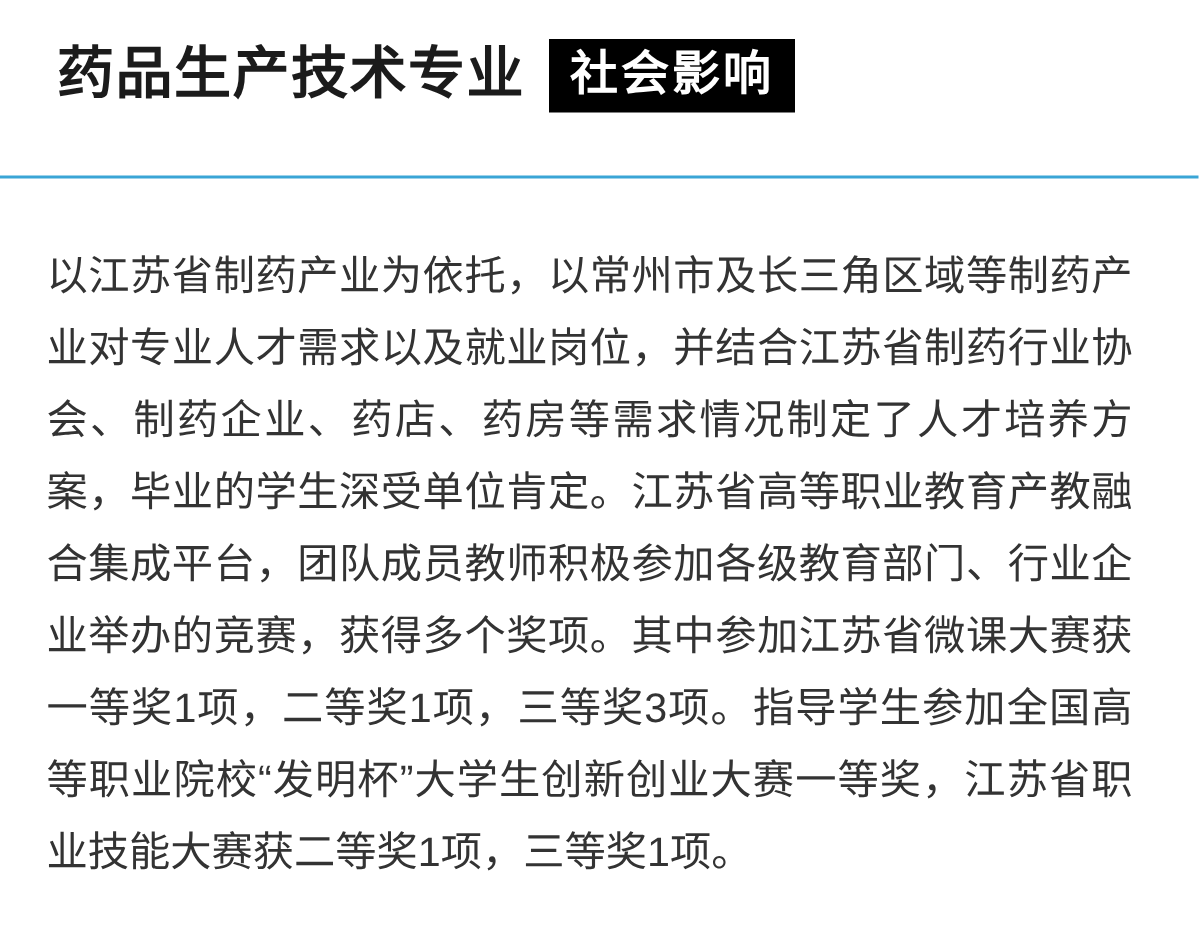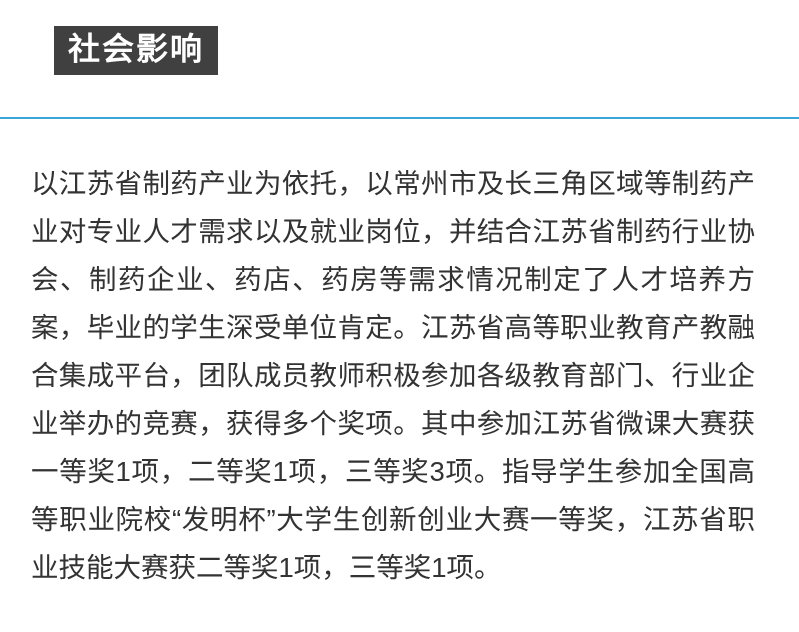--- a/index.html
+++ b/index.html
@@ -38,21 +38,21 @@
   .title-main {
     font-size: 38px;
     line-height: 1.15;
     font-weight: bold;
     color: #1b1b1b;
     letter-spacing: 1px;
     white-space: nowrap;
   }
   .title-badge {
     margin-left: 16px;
-    background: #404040;
+    background: #000000;
     color: #ffffff;
     font-size: 32px;
     font-weight: bold;
     letter-spacing: 2px;
     padding: 6px 14px 8px 14px;
     line-height: 1.1;
     white-space: nowrap;
     text-align: center;
   }
   .header-rule {
@@ -77,20 +77,21 @@
     font-weight: normal;
   }
 </style>
 </head>
 <body>
 
 <div class="page">
 
   <div class="header">
     <div class="header-inner">
+      <div class="title-main">药品生产技术专业</div>
       <div class="title-badge">社会影响</div>
     </div>
     <div class="header-rule"></div>
   </div>
 
   <div class="body-text">以江苏省制药产业为依托，以常州市及长三角区域等制药产业对专业人才需求以及就业岗位，并结合江苏省制药行业协会、制药企业、药店、药房等需求情况制定了人才培养方案，毕业的学生深受单位肯定。江苏省高等职业教育产教融合集成平台，团队成员教师积极参加各级教育部门、行业企业举办的竞赛，获得多个奖项。其中参加江苏省微课大赛获一等奖1项，二等奖1项，三等奖3项。指导学生参加全国高等职业院校“发明杯”大学生创新创业大赛一等奖，江苏省职业技能大赛获二等奖1项，三等奖1项。</div>
 
 </div>
 
 </body></html>

